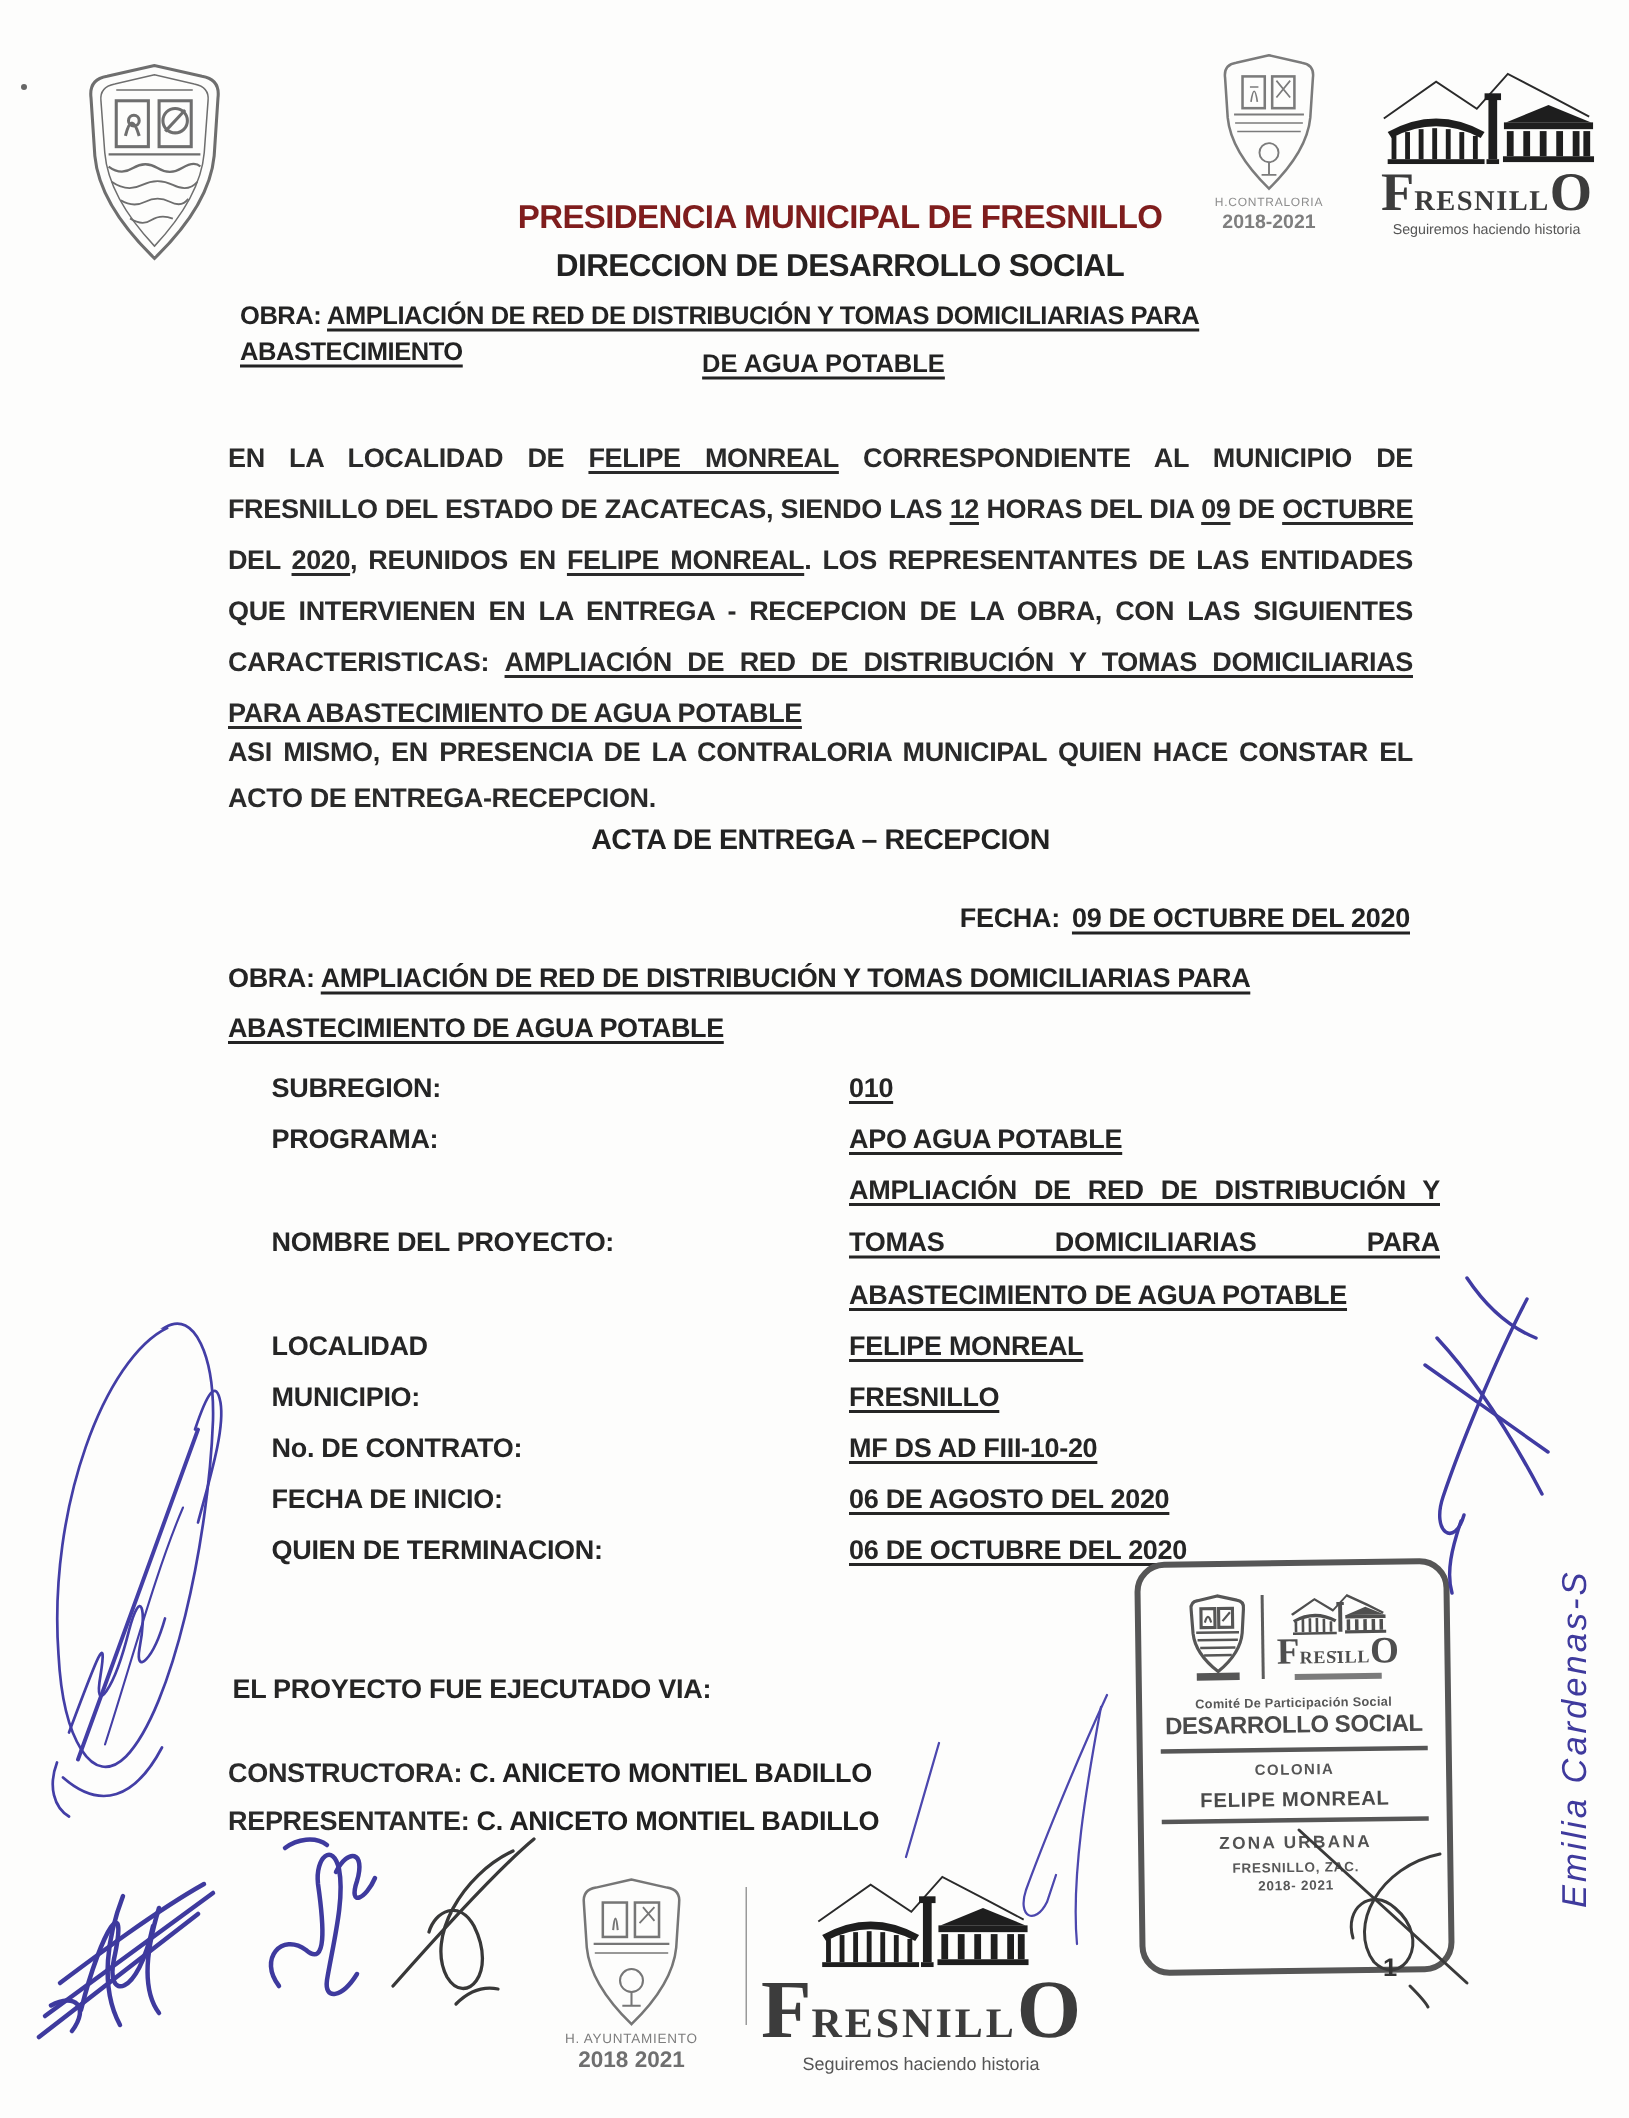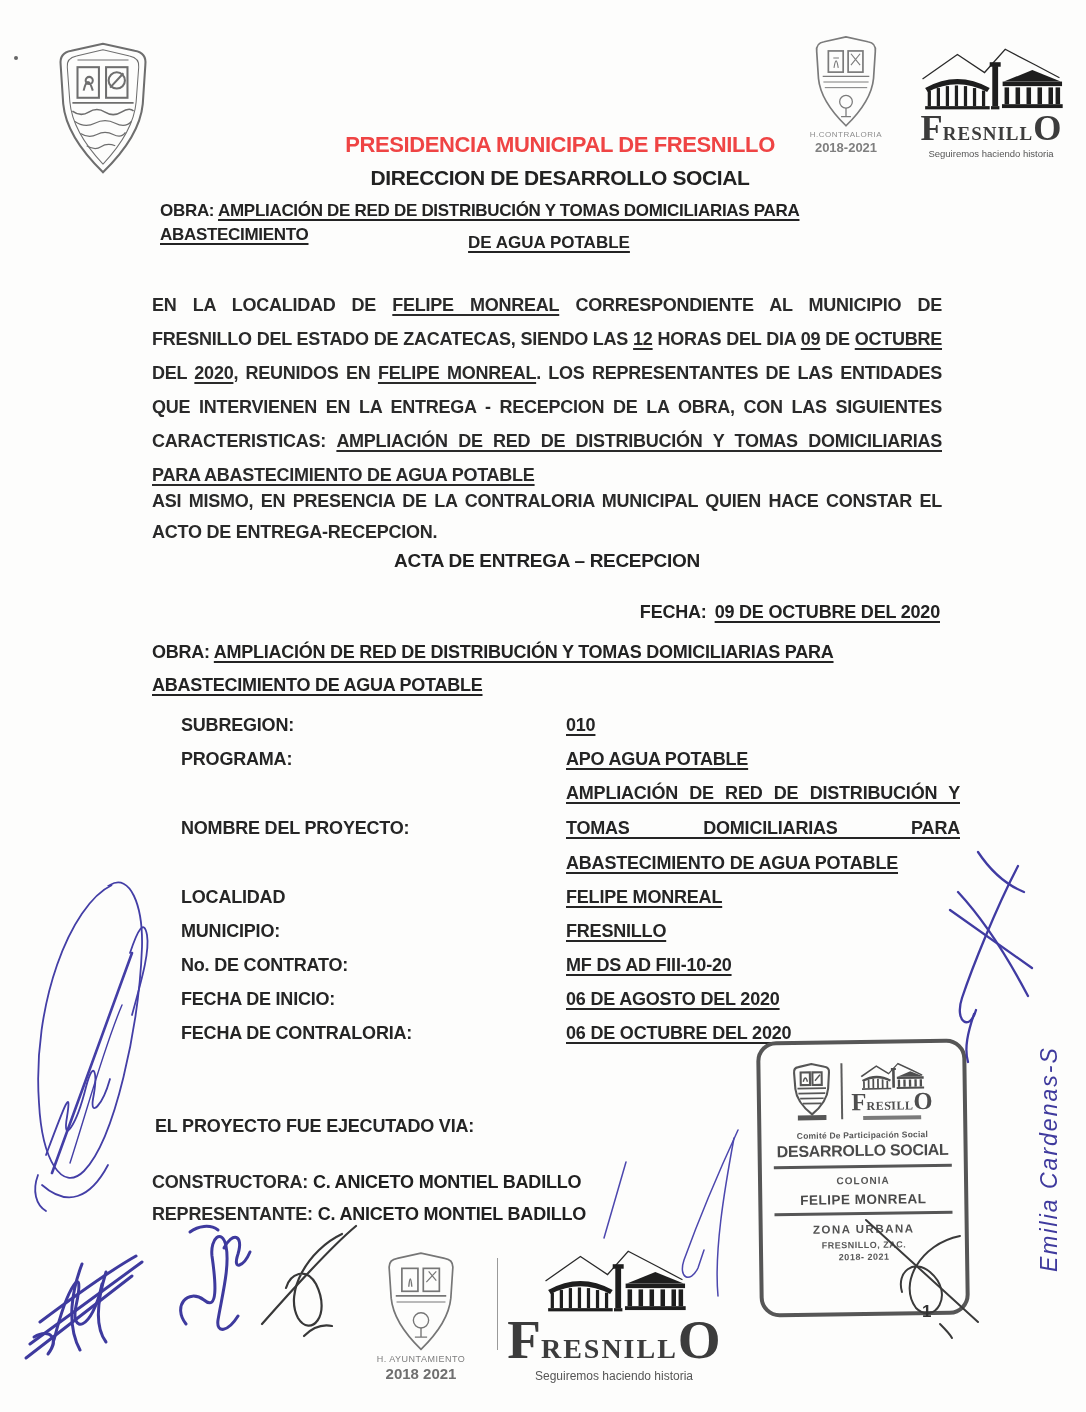--- a/index.html
+++ b/index.html
@@ -5,21 +5,21 @@
   html,body{margin:0;padding:0;background:#e8e8e8;}
   .page{
     position:relative;width:1086px;height:1412px;margin:0 auto;
     background:#fdfdfc;overflow:hidden;
     font-family:"Liberation Sans",sans-serif;color:#2d2d2d;
   }
   .abs{position:absolute;}
   .b{font-weight:700;}
   .u{text-decoration:underline;text-decoration-thickness:2px;text-underline-offset:3px;}
   
-  .title1{left:280px;top:132px;width:560px;text-align:center;font-size:22px;font-weight:700;letter-spacing:-.4px;color:#ef4444;}
+  .title1{left:280px;top:132px;width:560px;text-align:center;font-size:22px;font-weight:700;letter-spacing:-.4px;color:#7f1d1d;}
   .title2{left:280px;top:166px;width:560px;text-align:center;font-size:21px;font-weight:700;letter-spacing:-.4px;color:#222;}
   .obra-head{left:160px;top:199px;width:778px;font-size:17px;font-weight:700;letter-spacing:-.3px;color:#232323;line-height:24px;}
   .obra-head-l2{left:160px;top:233px;width:778px;text-align:center;font-size:17px;font-weight:700;color:#232323;}
   
   .para{left:152px;top:288px;width:790px;font-size:18px;font-weight:600;letter-spacing:-.25px;line-height:34px;text-align:justify;color:#2a2a2a;}
   .para2{left:152px;top:486px;width:790px;font-size:18px;font-weight:600;letter-spacing:-.25px;line-height:31px;text-align:justify;color:#2a2a2a;}
   .acta{left:152px;top:550px;width:790px;text-align:center;font-size:19px;font-weight:700;letter-spacing:-.3px;color:#222;}
   .fecha{left:152px;top:602px;width:788px;text-align:right;font-size:18px;font-weight:700;letter-spacing:-.2px;color:#222;}
   .fecha .val{margin-left:8px;}
   .obra2{left:152px;top:636px;width:710px;font-size:18px;font-weight:700;letter-spacing:-.25px;line-height:33px;color:#232323;}
@@ -197,21 +197,21 @@
           <div class="vline">MF DS AD FIII-10-20</div>
         </div>
     </div>
     <div class="frow" style="margin-top:5px;">
       <div class="flabel">FECHA DE INICIO:</div>
       <div class="fvalue">
           <div class="vline">06 DE AGOSTO DEL 2020</div>
         </div>
     </div>
     <div class="frow">
-      <div class="flabel">FECHA DE CONTRALORIA:</div>
+      <div class="flabel">QUIEN DE TERMINACION:</div>
       <div class="fvalue">
           <div class="vline">06 DE OCTUBRE DEL 2020</div>
         </div>
     </div>
   </div>
 
   <div class="abs ejecutado">EL PROYECTO FUE EJECUTADO VIA:</div>
   <div class="abs cline" style="top:1172px;"><span>CONSTRUCTORA: </span><span class="b">C. ANICETO MONTIEL BADILLO</span></div>
   <div class="abs cline" style="top:1204px;"><span>REPRESENTANTE: </span><span class="b">C. ANICETO MONTIEL BADILLO</span></div>
 

